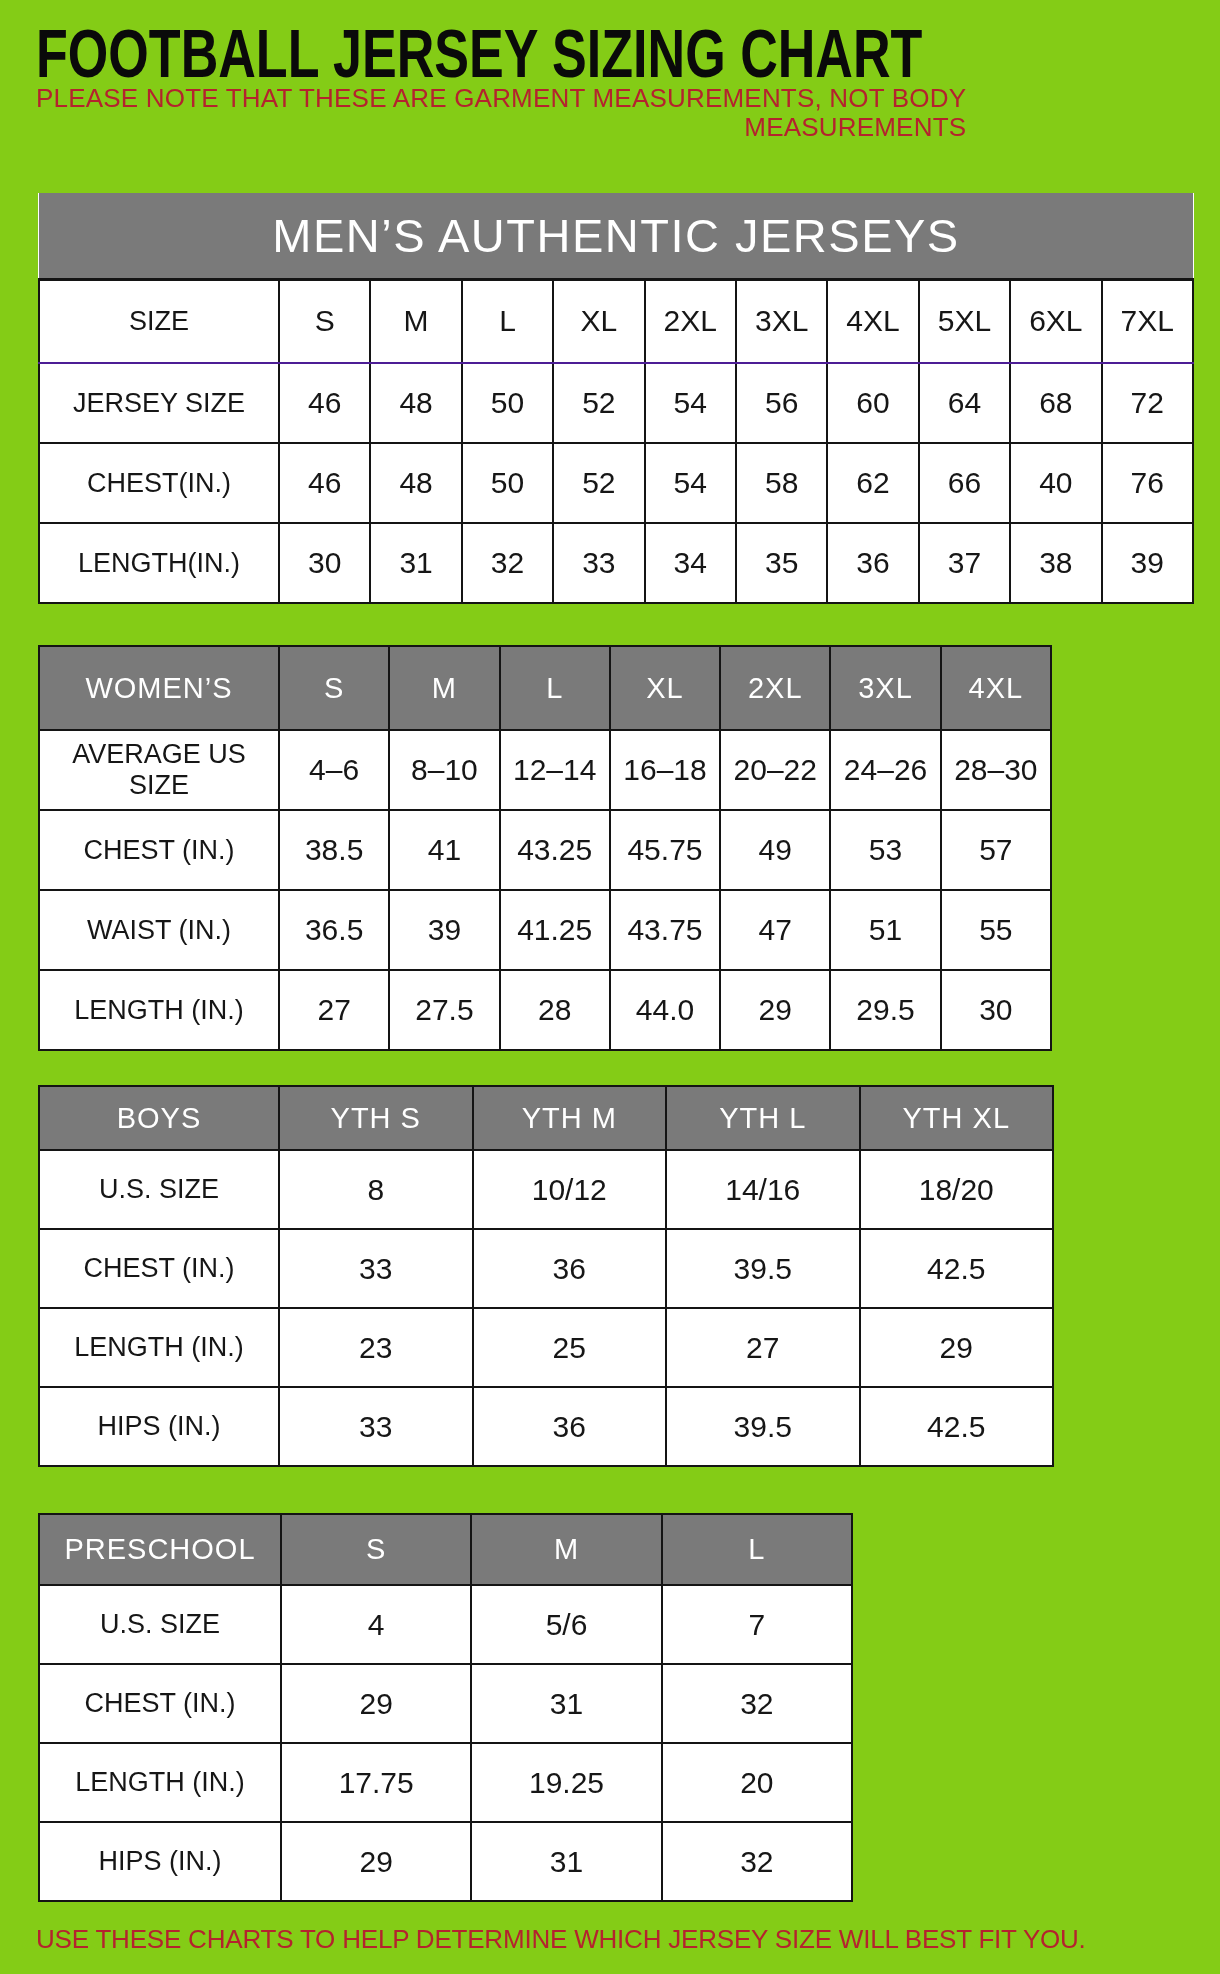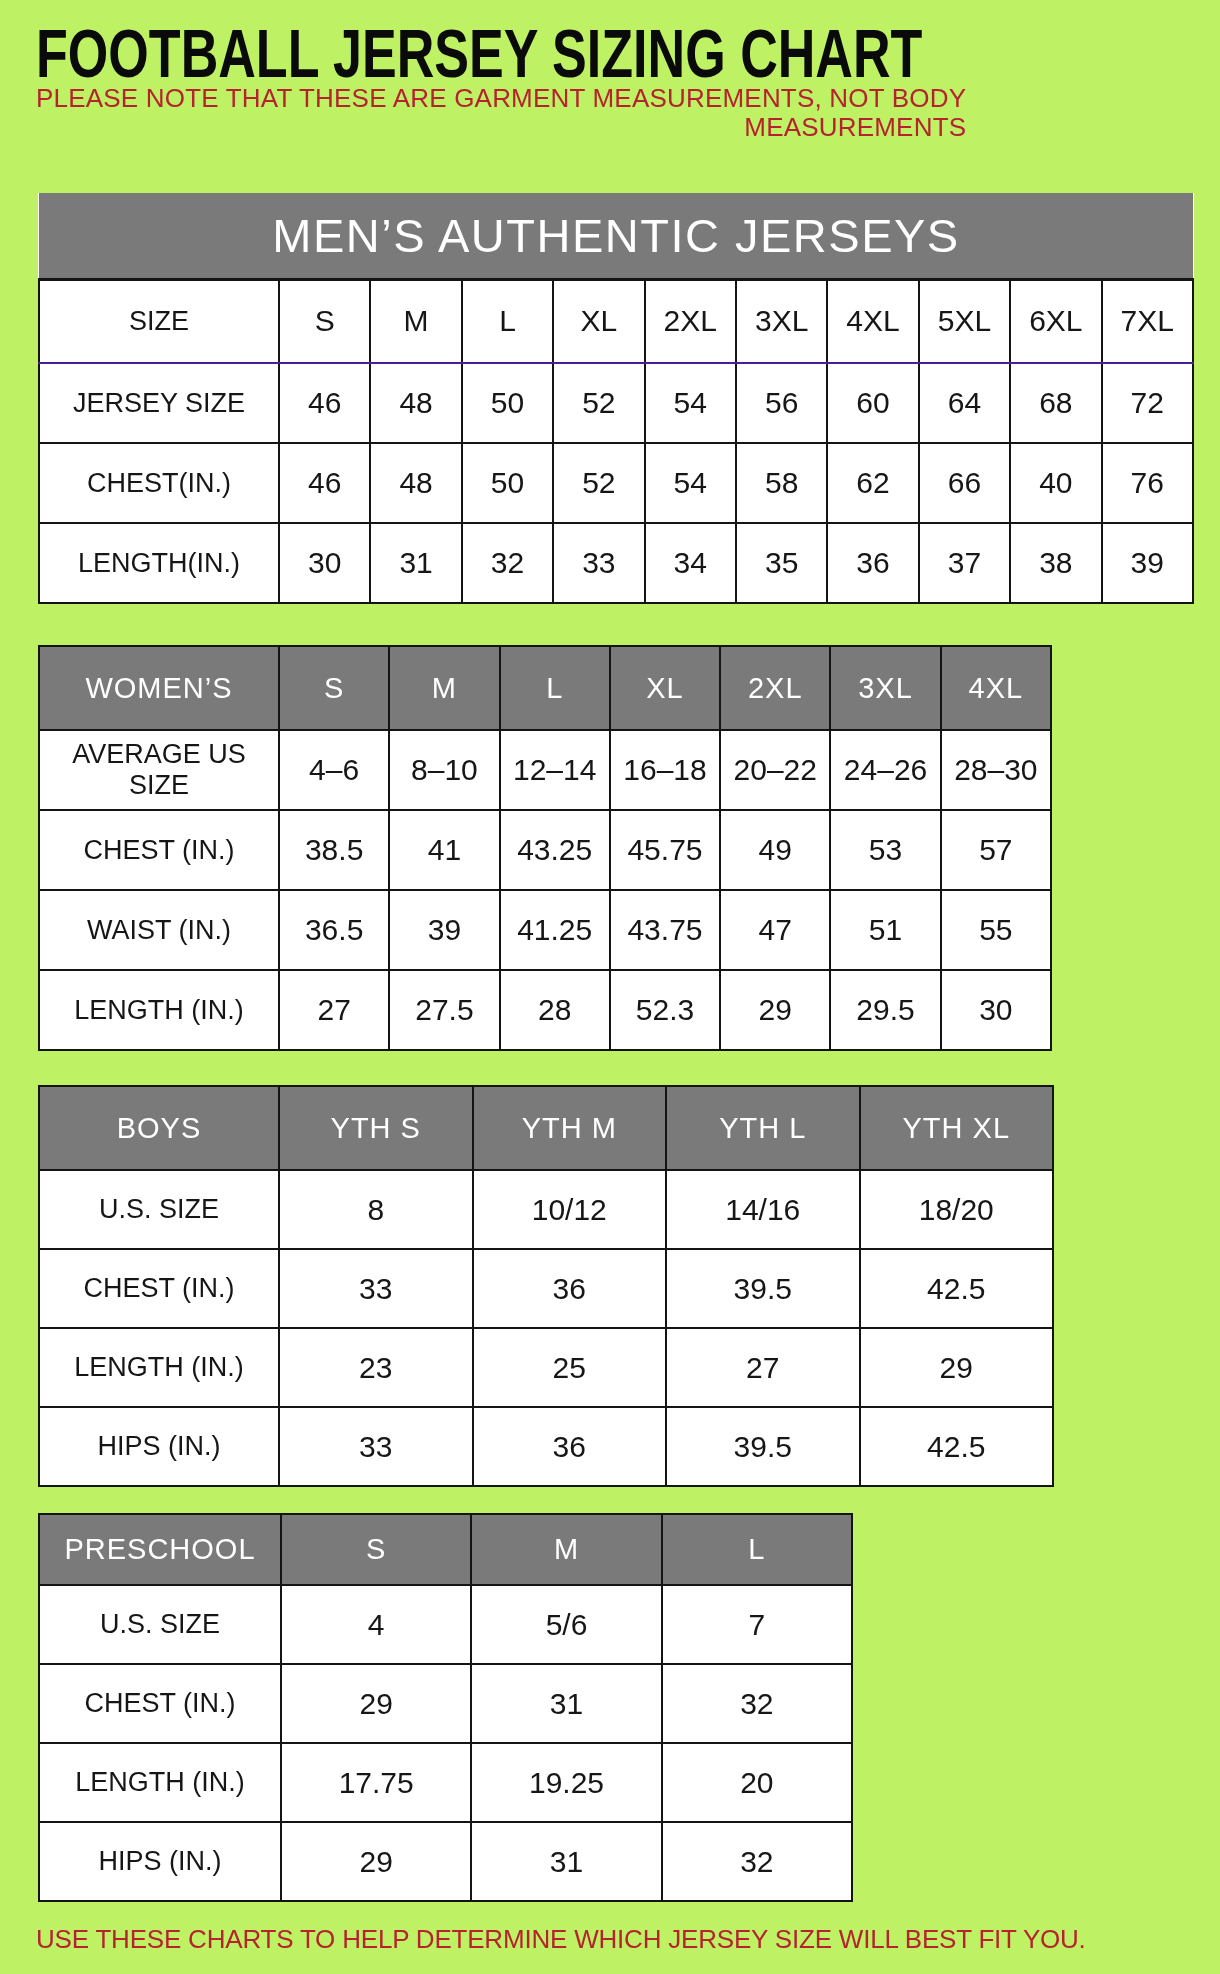--- a/index.html
+++ b/index.html
@@ -3,21 +3,21 @@
 <meta charset="utf-8">
 <style>
   * { box-sizing: border-box; }
   html, body { margin: 0; padding: 0; }
   body {
     width: 1220px; height: 1974px;
     background: #ffffff;
     font-family: "Liberation Sans", sans-serif;
     color: #1a1a1a;
   }
-  .sheet { position: relative; width: 1220px; height: 1974px; background: #bef264; overflow: hidden; }
+  .sheet { position: relative; width: 1220px; height: 1974px; background: #84cc16; overflow: hidden; }
 
   .title {
     position: absolute; left: 36px; top: 14px;
     font-size: 62px; font-weight: bold; color: #0a0a0a;
     letter-spacing: 0px; white-space: nowrap;
     transform: scale(0.84, 1.10); transform-origin: left top;
   }
   .note {
     position: absolute; left: 36px; top: 84px;
     color: #b4232e; font-size: 26px; line-height: 29px;
@@ -53,21 +53,21 @@
   .womens    { left: 38px; top: 645px;  width: 1014px; }
   .boys      { left: 38px; top: 1085px; width: 1016px; }
   .preschool { left: 38px; top: 1513px; width: 815px;  }
   .mens  col.c0, .womens col.c0, .boys col.c0 { width: 240px; }
   .preschool col.c0 { width: 242px; }
   .mens tr.hrow { height: 86px; }
   .mens tr.r-size { height: 84px; }
   .mens tr.brow { height: 80px; }
   .womens tr.hrow { height: 84px; }
   .womens tr.brow { height: 80px; }
-  .boys tr.hrow { height: 84px; }
+  .boys tr.hrow { height: 64px; }
   .boys tr.brow { height: 79px; }
   .preschool tr.hrow { height: 71px; }
   .preschool tr.brow { height: 79px; }
 </style>
 </head>
 <body>
 
 <div class="sheet">
 
   <div class="title">FOOTBALL JERSEY SIZING CHART</div>
@@ -200,21 +200,21 @@
       <td class="val">43.75</td>
       <td class="val">47</td>
       <td class="val">51</td>
       <td class="val">55</td>
     </tr>
     <tr class="brow">
       <td class="lbl">LENGTH (IN.)</td>
       <td class="val">27</td>
       <td class="val">27.5</td>
       <td class="val">28</td>
-      <td class="val">52.3</td>
+      <td class="val">44.0</td>
       <td class="val">29</td>
       <td class="val">29.5</td>
       <td class="val">30</td>
     </tr>
   </tbody>
     </table>
 
   <table class="tbl boys">
     <colgroup>
         <col class="c0">

